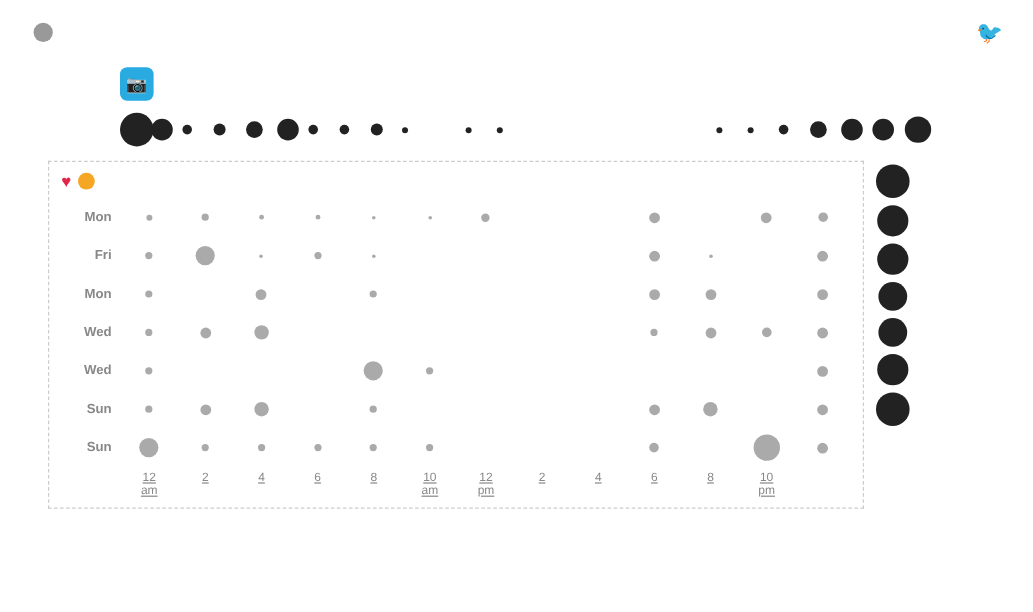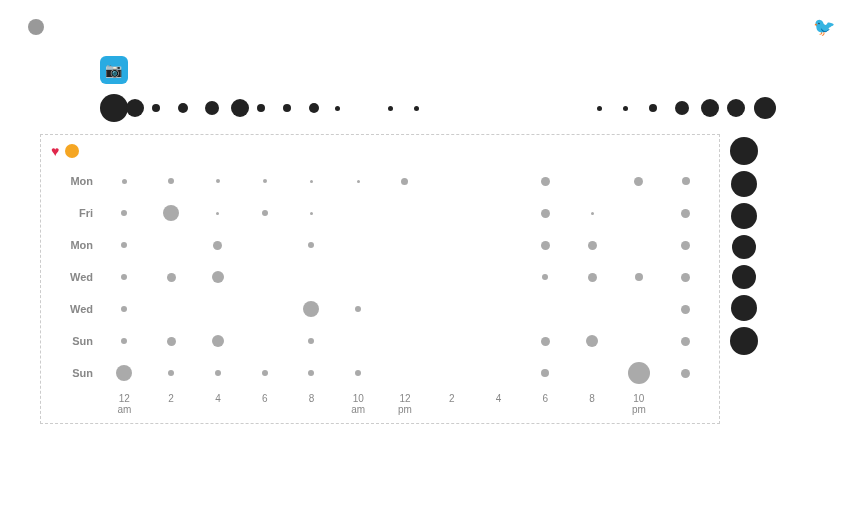--- a/index.html
+++ b/index.html
@@ -147,20 +147,21 @@
     .x-axis {
       display: grid;
       grid-template-columns: 50px repeat(13, 1fr);
       margin-top: 4px;
     }
     .x-label {
       font-size: 10px;
       color: #888;
       text-align: center;
       line-height: 1.1;
+      text-decoration: underline;
     }
     
     .right-dots {
       display: flex;
       flex-direction: column;
       align-items: center;
       justify-content: space-around;
       margin-left: 10px;
       height: 224px;
     }

